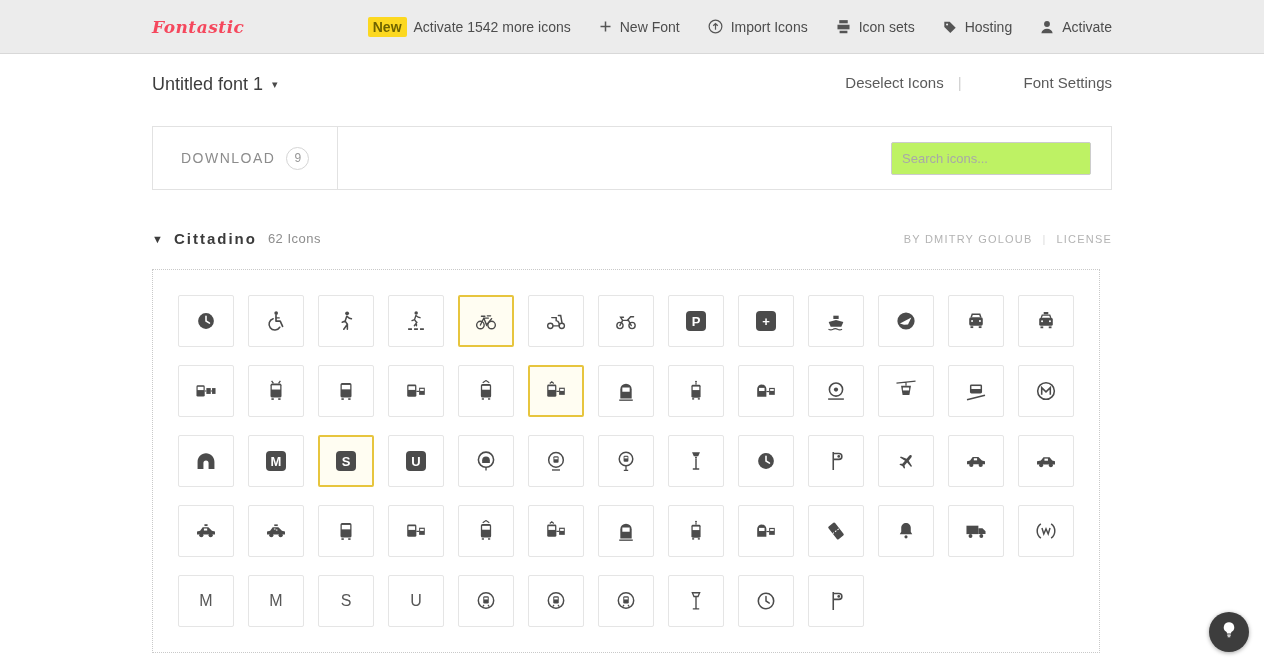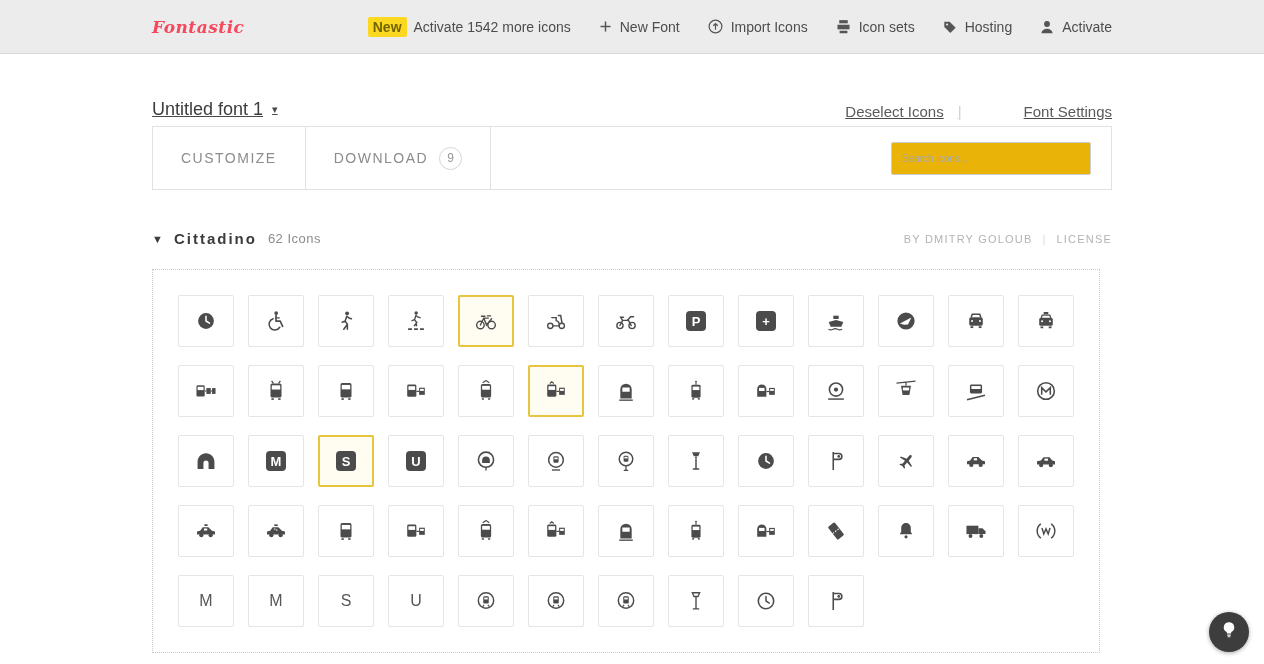--- a/index.html
+++ b/index.html
@@ -20,36 +20,36 @@
     font-family:"DejaVu Serif",serif;font-style:italic;font-weight:bold;
     font-size:17px;color:var(--brand,#f5485d);cursor:pointer;text-decoration:none;
     letter-spacing:.5px;white-space:nowrap;
   }
   nav{flex:1;display:flex;align-items:center;justify-content:flex-end;gap:27px;margin-left:60px;}
   .nav-item{display:inline-flex;align-items:center;gap:7px;font-size:14px;color:#4d4d4d;cursor:pointer;text-decoration:none;white-space:nowrap;}
   .nav-ico{display:inline-flex;color:#555;}
   .nav-ico svg{display:block;}
   .new-badge{background:var(--badge,#fcd820);color:#6f6400;font-size:14px;font-weight:bold;padding:2px 5px;border-radius:2px;}
   
-  .subheader{margin-top:20px;height:46px;display:flex;align-items:flex-end;justify-content:space-between;text-decoration:underline;}
+  .subheader{margin-top:20px;height:46px;display:flex;align-items:flex-start;justify-content:space-between;}
   .font-select{display:flex;align-items:center;gap:9px;font-size:18px;color:#3d3d3d;cursor:pointer;}
   .caret{font-size:11px;color:#4a4a4a;}
   .subheader-links{display:flex;align-items:center;gap:14px;font-size:15px;color:#5a5a5a;}
   .subheader-links a{cursor:pointer;text-decoration:none;color:#5a5a5a;margin-left:48px;}
   .vsep{color:#cfcfcf;}
   
   .tabbar{margin-top:6px;height:64px;border:1px solid #e2e2e2;display:flex;align-items:stretch;background:#fff;}
   .tab{display:flex;align-items:center;justify-content:center;padding:0 28px;border-right:1px solid #e2e2e2;
        font-size:14px;letter-spacing:1.5px;color:#8c8c8c;cursor:pointer;white-space:nowrap;}
   .tab.active{color:#3b3b3b;border-bottom:3px solid var(--accent,#f3c513);padding:0 38px;}
   .count-badge{margin-left:11px;width:23px;height:23px;border:1px solid #d5d5d5;border-radius:50%;
        display:inline-flex;align-items:center;justify-content:center;font-size:12px;color:#979797;letter-spacing:0;}
   .search{margin-left:auto;align-self:center;margin-right:20px;width:200px;height:33px;
-       border:1px solid #ccc;border-radius:2px;padding:0 10px;font-size:10px;color:#555;
-       font-family:"Liberation Sans",sans-serif;outline:none;background:#eab308;}
+       border:1px solid #ccc;border-radius:2px;padding:0 10px;font-size:13px;color:#555;
+       font-family:"Liberation Sans",sans-serif;outline:none;background:#bef264;}
   .search::placeholder{color:#a8a8a8;}
   
   .sethead{margin-top:40px;display:flex;align-items:center;justify-content:space-between;}
   .sethead-left{display:flex;align-items:center;}
   .tri{font-size:11px;color:#3d3d3d;cursor:pointer;}
   .setname{margin-left:11px;font-size:15px;font-weight:bold;letter-spacing:2px;color:#3b3b3b;}
   .setcount{margin-left:11px;font-size:13px;color:#8d8d8d;letter-spacing:.5px;}
   .sethead-right{display:flex;align-items:center;gap:10px;font-size:11px;color:#b3b3b3;letter-spacing:1.2px;}
   .sethead-right a{color:#b3b3b3;cursor:pointer;text-decoration:none;}
   .vsep2{color:#dcdcdc;}
@@ -137,23 +137,20 @@
   </div>
   <div class="subheader-links">
     <a>Deselect Icons</a>
     <span class="vsep">|</span>
     <a>Font Settings</a>
   </div>
 </div>
 
 <div class="container tabbar">
   <div class="tab">
-    <span>CUSTOMIZE</span>
-  </div>
-  <div class="tab">
     <span>DOWNLOAD</span>
     <span class="count-badge">9</span>
   </div>
   <input class="search" type="text" placeholder="Search icons..." style="">
 </div>
 
 <div class="container sethead">
   <div class="sethead-left">
     <span class="tri">▼</span>
     <span class="setname">Cittadino</span>

